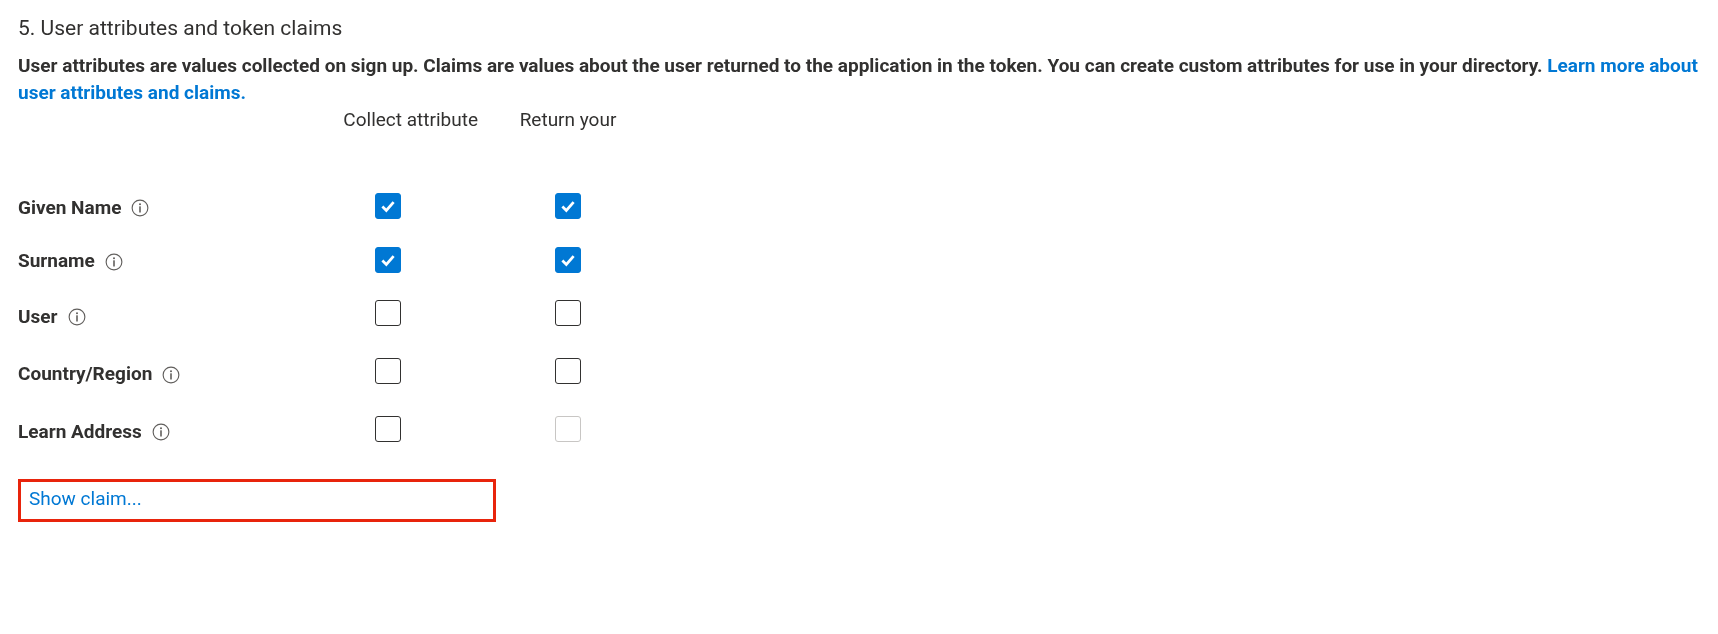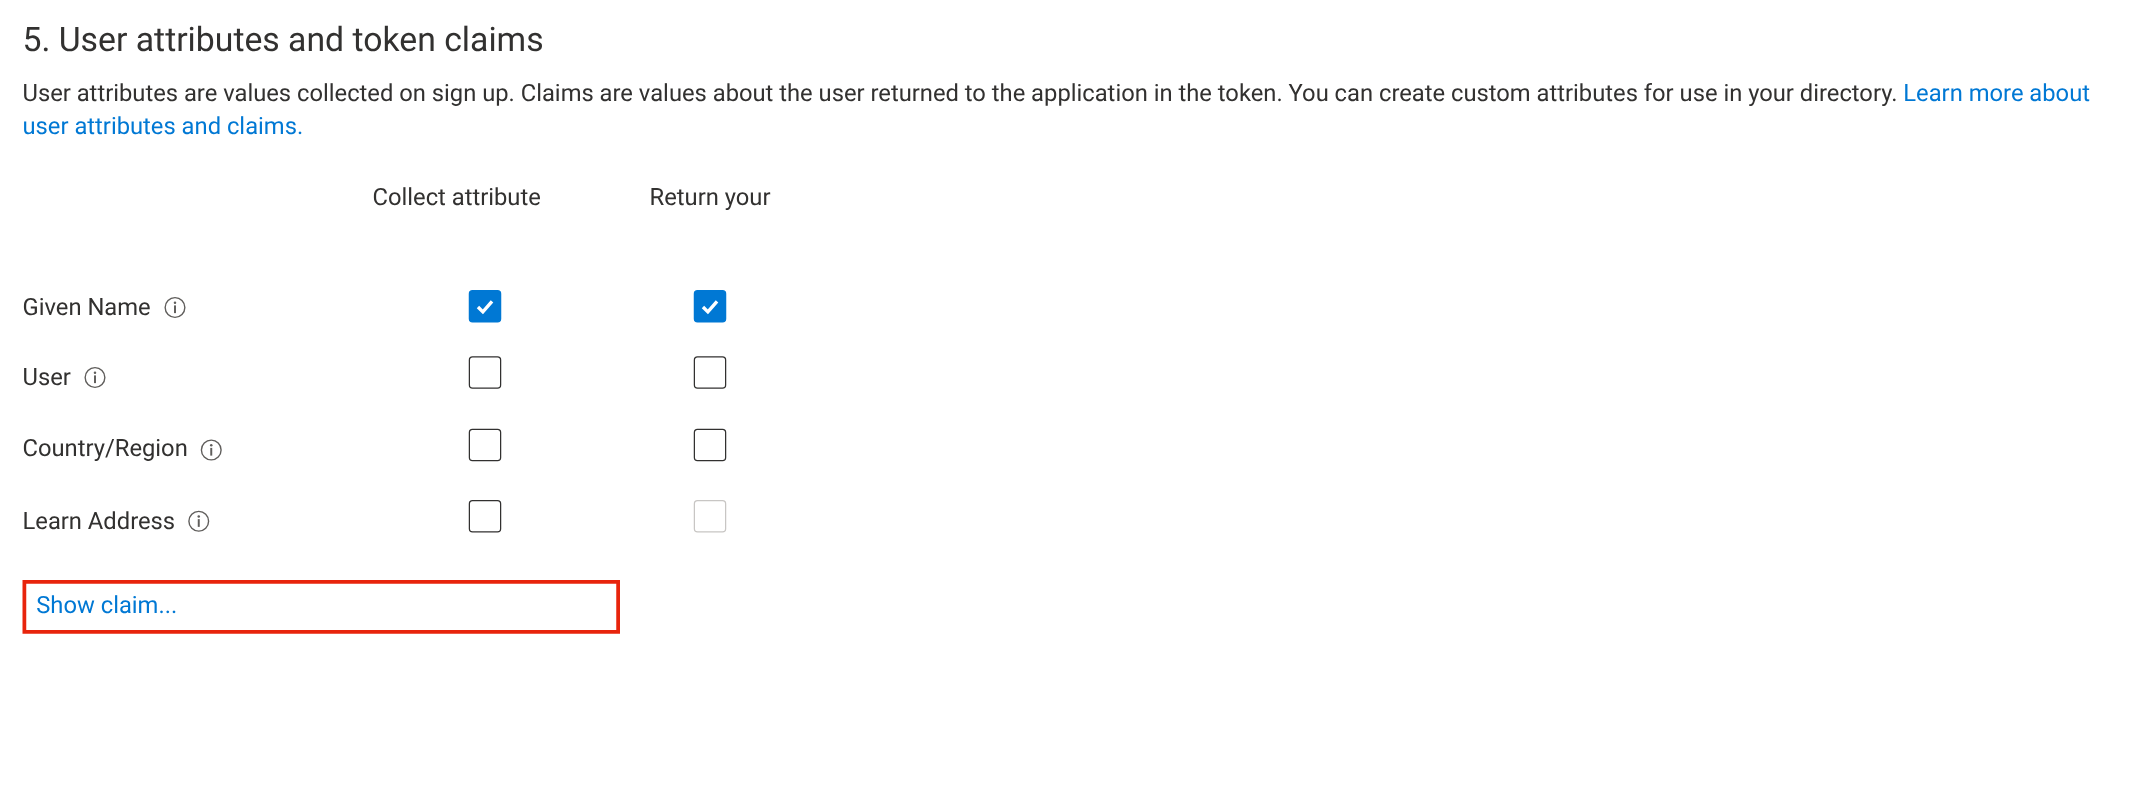--- a/index.html
+++ b/index.html
@@ -5,49 +5,50 @@
   body {
     font-family: "Segoe UI", -apple-system, BlinkMacSystemFont, Roboto, sans-serif;
     margin: 0;
     padding: 14px 18px;
     color: #323130;
     font-size: 19px;
     line-height: 1.4;
     background: #fff;
   }
   .section-title {
-    font-size: 27px;
+    font-size: 21px;
     color: #323130;
     margin-bottom: 10px;
   }
   .description {
     color: #323130;
-    margin-bottom: 30px;
+    font-weight: bold;
   }
   .link {
     color: #0078d4;
     text-decoration: none;
     cursor: pointer;
   }
 
   .attr-table {
     border-collapse: collapse;
   }
   .attr-table th {
     font-weight: 400;
     text-align: left;
     padding: 0 10px 48px 10px;
     vertical-align: top;
   }
   .attr-table th.col-name { width: 260px; padding-left:0; }
-  .attr-table th.col-collect { width: 180px; text-align: left;}
+  .attr-table th.col-collect { width: 180px; text-align: right;}
   .attr-table th.col-return { width: 140px; text-align: center;}
   .attr-table td {
     padding: 12px 10px;
     vertical-align: middle;
+    font-weight: bold;
   }
   .attr-table td.col-name { padding-left:0; }
   .row-label {
     display: inline-flex;
     align-items: center;
     gap: 10px;
   }
   .info-icon {
     display: inline-flex;
     width: 18px;
@@ -134,20 +135,42 @@
             </svg>
           </span></td>
         <td class="cb-cell"><span class="cb checked">
             <svg viewBox="0 0 16 16" xmlns="http://www.w3.org/2000/svg">
               <polyline points="3,8.5 6.5,12 13,4.5"></polyline>
             </svg>
           </span></td>
       </tr>
       <tr>
         <td class="col-name"><span class="row-label">
+            <span>Surname</span>
+            <span class="info-icon">
+              <svg viewBox="0 0 16 16" xmlns="http://www.w3.org/2000/svg">
+                <circle cx="8" cy="8" r="7" fill="none" stroke="currentColor" stroke-width="1"></circle>
+                <circle cx="8" cy="4.6" r="0.9" fill="currentColor"></circle>
+                <rect x="7.3" y="6.5" width="1.4" height="5.5" fill="currentColor"></rect>
+              </svg>
+            </span>
+          </span></td>
+        <td class="cb-cell"><span class="cb checked">
+            <svg viewBox="0 0 16 16" xmlns="http://www.w3.org/2000/svg">
+              <polyline points="3,8.5 6.5,12 13,4.5"></polyline>
+            </svg>
+          </span></td>
+        <td class="cb-cell"><span class="cb checked">
+            <svg viewBox="0 0 16 16" xmlns="http://www.w3.org/2000/svg">
+              <polyline points="3,8.5 6.5,12 13,4.5"></polyline>
+            </svg>
+          </span></td>
+      </tr>
+      <tr>
+        <td class="col-name"><span class="row-label">
             <span>User</span>
             <span class="info-icon">
               <svg viewBox="0 0 16 16" xmlns="http://www.w3.org/2000/svg">
                 <circle cx="8" cy="8" r="7" fill="none" stroke="currentColor" stroke-width="1"></circle>
                 <circle cx="8" cy="4.6" r="0.9" fill="currentColor"></circle>
                 <rect x="7.3" y="6.5" width="1.4" height="5.5" fill="currentColor"></rect>
               </svg>
             </span>
           </span></td>
         <td class="cb-cell"><span class="cb"></span></td>

